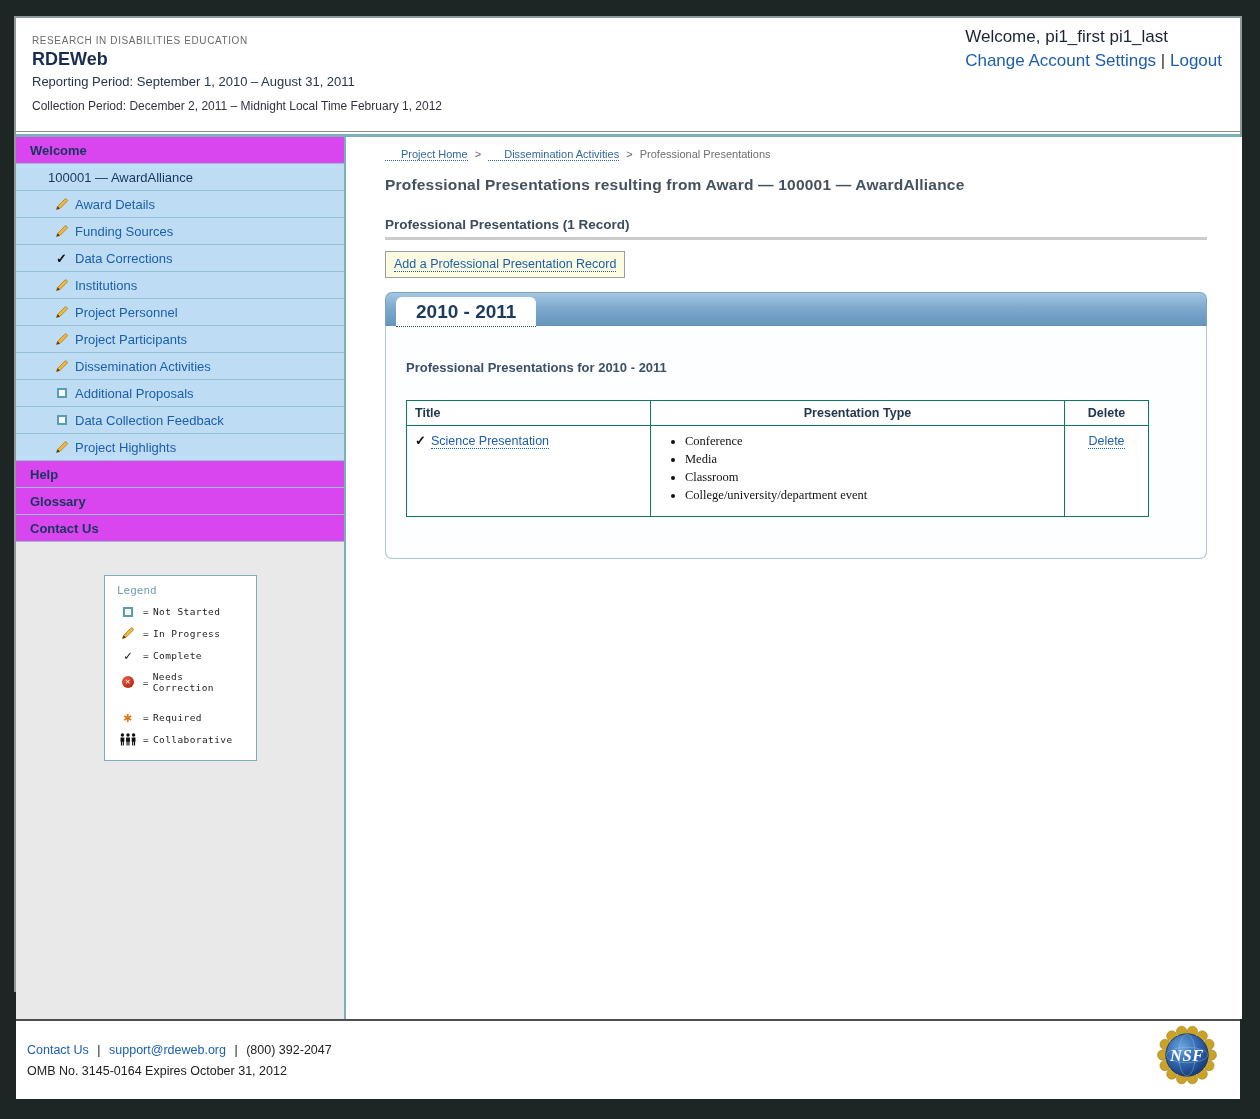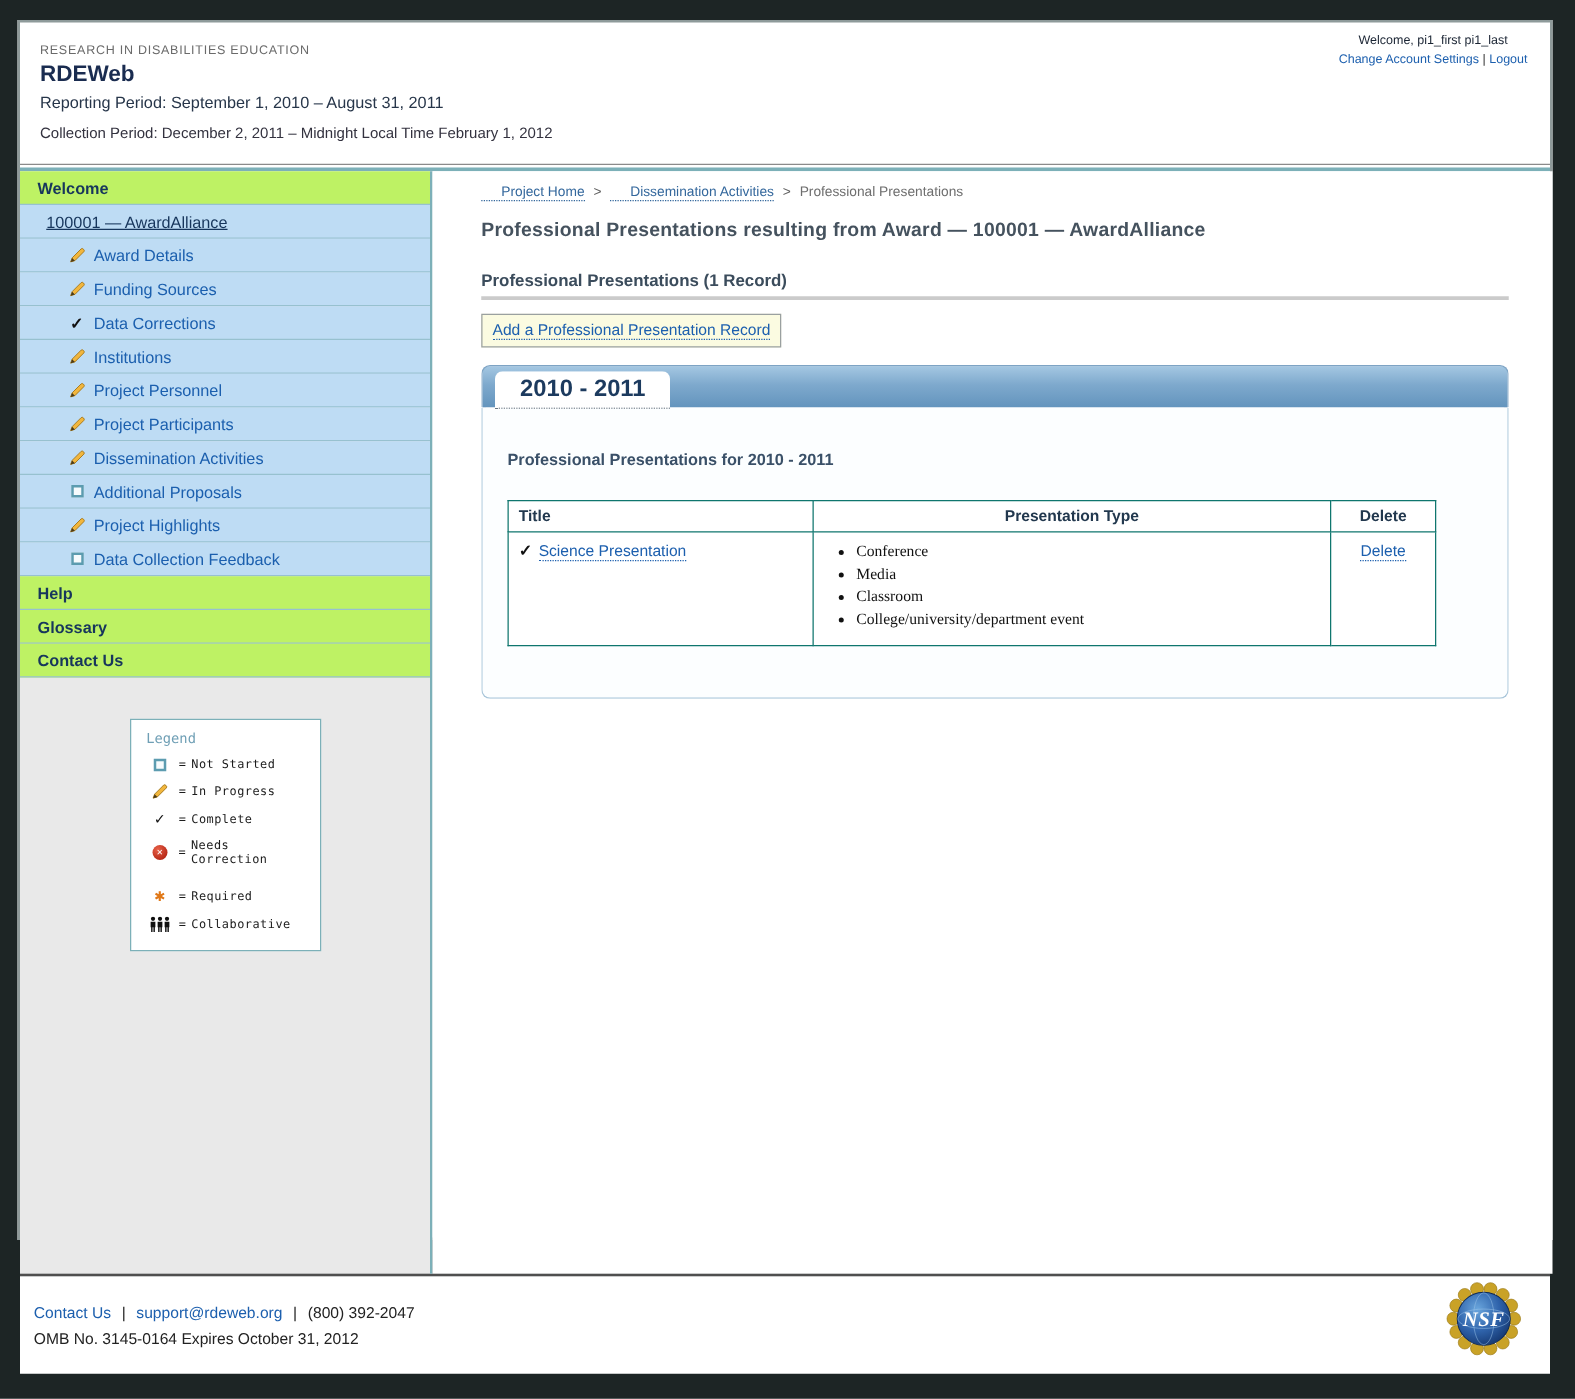--- a/index.html
+++ b/index.html
@@ -16,32 +16,32 @@
     background: #fff;
     border: 2px solid #8e9a9a;
   }
   
   .header { position: relative; height: 114px; border-bottom: 1px solid #8a8a8a; }
   .header-left { padding: 17px 0 0 16px; }
   .eyebrow { font-size: 10px; color: #6a6a6a; letter-spacing: .6px; }
   .app-title { font-size: 18px; font-weight: bold; color: #1a2c50; margin-top: 3px; }
   .reporting { font-size: 13px; color: #27364a; margin-top: 4px; }
   .collection { font-size: 12px; color: #33323f; margin-top: 10px; }
-  .header-right { position: absolute; top: 9px; right: 18px; text-align: center; font-size: 10px; }
+  .header-right { position: absolute; top: 9px; right: 18px; text-align: left; font-size: 17px; }
   .welcome-text { color: #1a2433; }
   .account-links { margin-top: 4px; color: #333; }
   .account-links a { color: #1c5fae; text-decoration: none; cursor: pointer; }
   
   .band { height: 2px; background: #fff; }
   .content { display: flex; border-top: 3px solid #7cb0b8; border-bottom: 2px solid #4f4f4f; min-height: 887px; }
   
   .sidebar { width: 330px; min-width: 330px; border-right: 2px solid #7cb0b8; background: #e9e9e9; }
   .sb-item { height: 27px; display: flex; align-items: center; border-bottom: 1px solid #97c1cf; font-size: 13px; cursor: pointer; }
-  .sb-item.section { background: #bef264; font-weight: bold; color: #17365c; padding-left: 14px; }
-  .sb-item.award { background: #bedcf4; color: #17365c; padding-left: 21px; text-decoration: underline; }
+  .sb-item.section { background: #d946ef; font-weight: bold; color: #17365c; padding-left: 14px; }
+  .sb-item.award { background: #bedcf4; color: #17365c; padding-left: 32px; }
   .sb-item.link { background: #bedcf4; padding-left: 38px; }
   .sb-item.link .sb-link { color: #1b5fae; text-decoration: none; margin-left: 6px; }
   .icon-cell { width: 15px; display: inline-flex; justify-content: center; align-items: center; }
   .glyph-check { font-weight: bold; color: #101010; font-size: 13px; line-height: 1; }
   .glyph-check::before { content: "\2713"; }
   .sq-icon { width: 10px; height: 10px; border: 2px solid #5c9cb0; background: #f6fbfd; display: inline-block; }
   
   .legend { margin: 33px 0 0 88px; width: 153px; background: #fff; border: 1px solid #7cb0b8; padding: 8px 6px 14px 12px; font-family: "DejaVu Sans Mono", monospace; }
   .legend-title { font-size: 11px; color: #6f9fb5; }
   .legend-row { display: flex; align-items: center; margin-top: 9px; font-size: 9.5px; letter-spacing: .4px; color: #1c1c1c; }
@@ -193,31 +193,31 @@
         <a class="sb-link">Dissemination Activities</a>
       </div>
       <div class="sb-item link">
         <span class="icon-cell">
             <span class="sq-icon"></span>
           </span>
         <a class="sb-link">Additional Proposals</a>
       </div>
       <div class="sb-item link">
         <span class="icon-cell">
+            <span class="sq-icon"></span>
+          </span>
+        <a class="sb-link">Data Collection Feedback</a>
+      </div>
+      <div class="sb-item link">
+        <span class="icon-cell">
             <svg width="14" height="14" viewBox="0 0 14 14">
               <use href="#pencil"></use>
             </svg>
           </span>
         <a class="sb-link">Project Highlights</a>
-      </div>
-      <div class="sb-item link">
-        <span class="icon-cell">
-            <span class="sq-icon"></span>
-          </span>
-        <a class="sb-link">Data Collection Feedback</a>
       </div>
       <div class="sb-item section">
         <span>Help</span>
       </div>
       <div class="sb-item section">
         <span>Glossary</span>
       </div>
       <div class="sb-item section">
         <span>Contact Us</span>
       </div>

